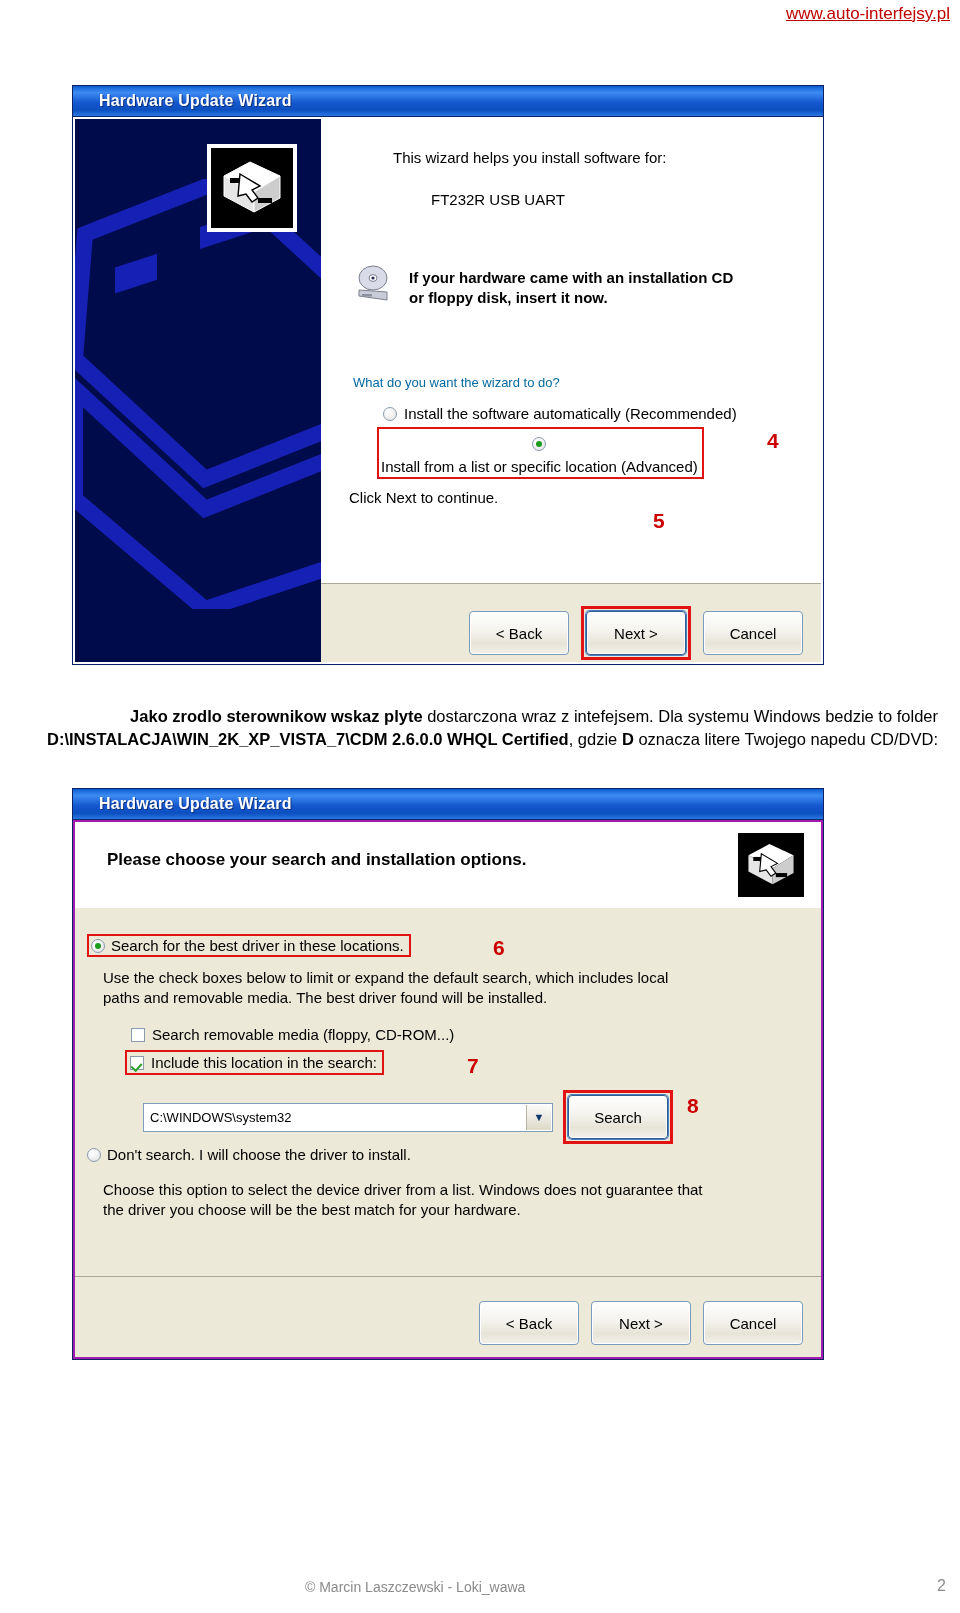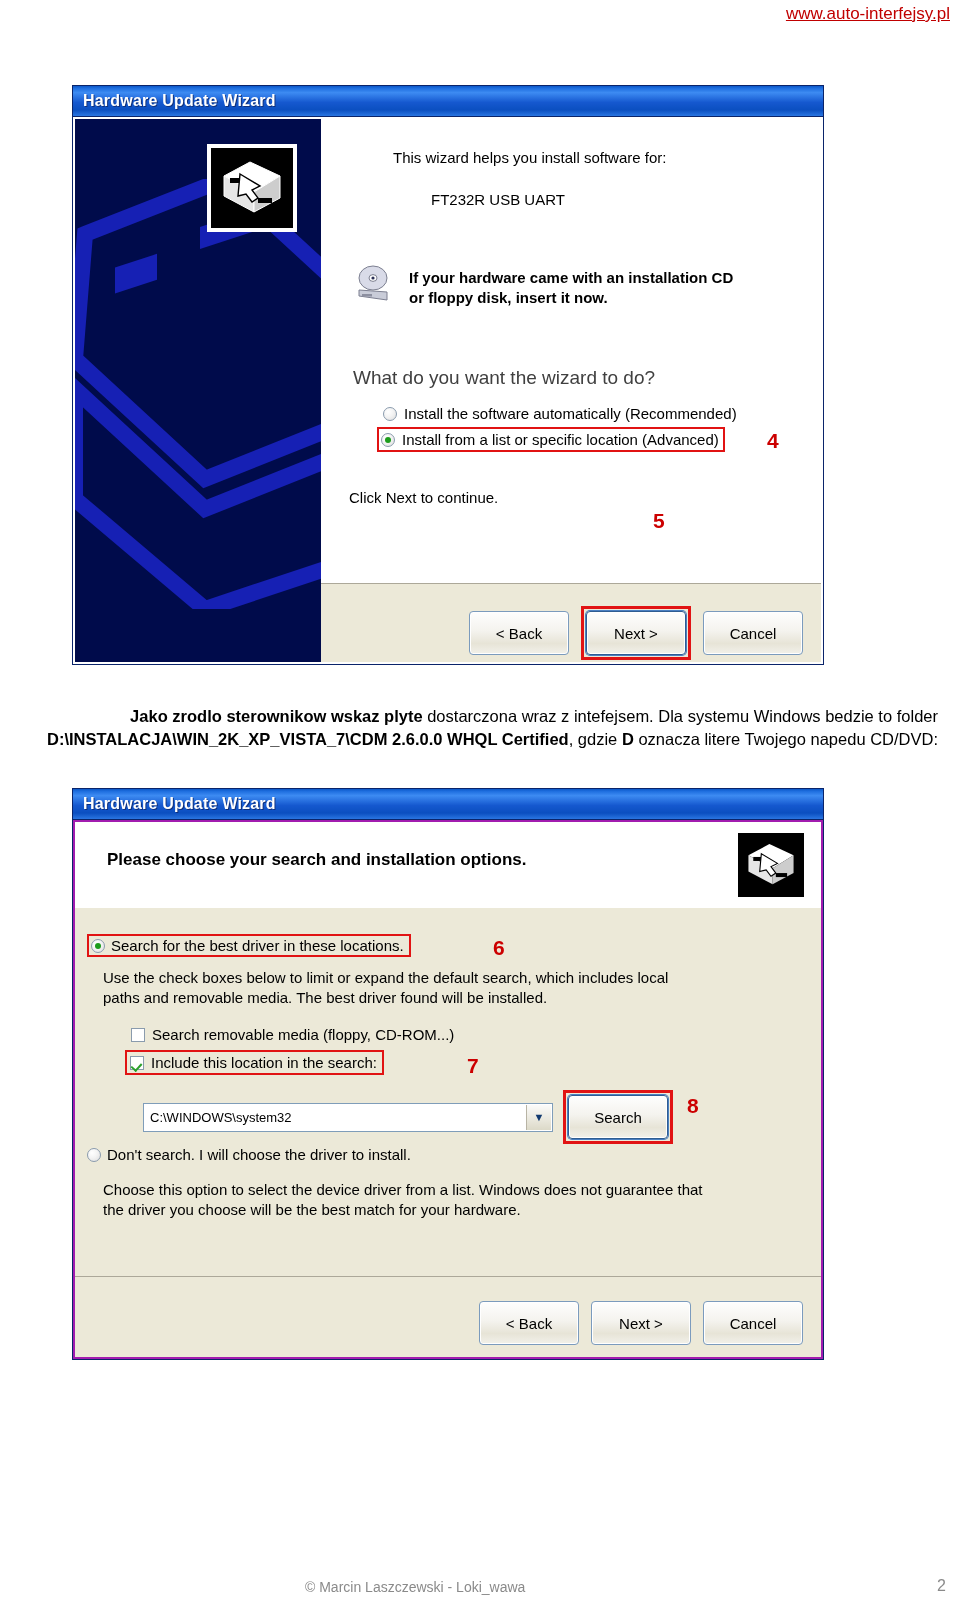--- a/index.html
+++ b/index.html
@@ -33,21 +33,21 @@
     position:absolute;
     border:1px solid #0a246a;
     background:#ece9d8;
     box-sizing:border-box;
   }
   .win-titlebar{
     height:30px;
     background:linear-gradient(to bottom,#0c58c8 0%,#1f6fe0 8%,#3d8bf2 22%,#1558cf 55%,#0b4fc0 80%,#2a76e2 100%);
     border-bottom:1px solid #0a246a;
     display:flex; align-items:center;
-    padding-left:10px;
+    padding-left:26px;
     position:relative;
   }
   .win-title{
     color:#ffffff;
     font-size:16px;
     font-weight:bold;
     font-family:"Liberation Sans", sans-serif;
     text-shadow:1px 1px 0 #10307a;
     letter-spacing:0.2px;
   }
@@ -97,33 +97,33 @@
   }
   .d1-cdrow{
     position:absolute; left:30px; top:145px; right:10px;
     display:flex; align-items:flex-start; gap:12px;
   }
   .d1-cdtext{
     font-size:15px; font-weight:bold; color:#000; line-height:1.35;
     margin-top:4px;
   }
   .d1-q{
-    position:absolute; left:30px; top:248px;
-    font-size:19px; color:#404040;
+    position:absolute; left:30px; top:256px;
+    font-size:13px; color:#0369a1;
   }
   .d1-opt1{
     position:absolute; left:60px; top:286px;
     display:flex; align-items:center; gap:7px;
     font-size:15px; color:#000;
   }
   .d1-opt2wrap{
     position:absolute; left:54px; top:308px;
     border:2px solid #e11313;
-    padding:2px 4px 2px 2px;
-    display:flex; align-items:center; gap:7px;
+    padding:8px 4px 2px 2px;
+    display:flex; align-items:center; gap:7px;flex-direction:column;
   }
   .d1-opt2wrap .lbl{ font-size:15px; color:#000; }
   .mark-4{
     position:absolute; left:444px; top:310px;
     color:#cc0000; font-size:21px; font-weight:bold;
   }
   .d1-click{
     position:absolute; left:26px; top:370px;
     font-size:15px; color:#000;
   }

